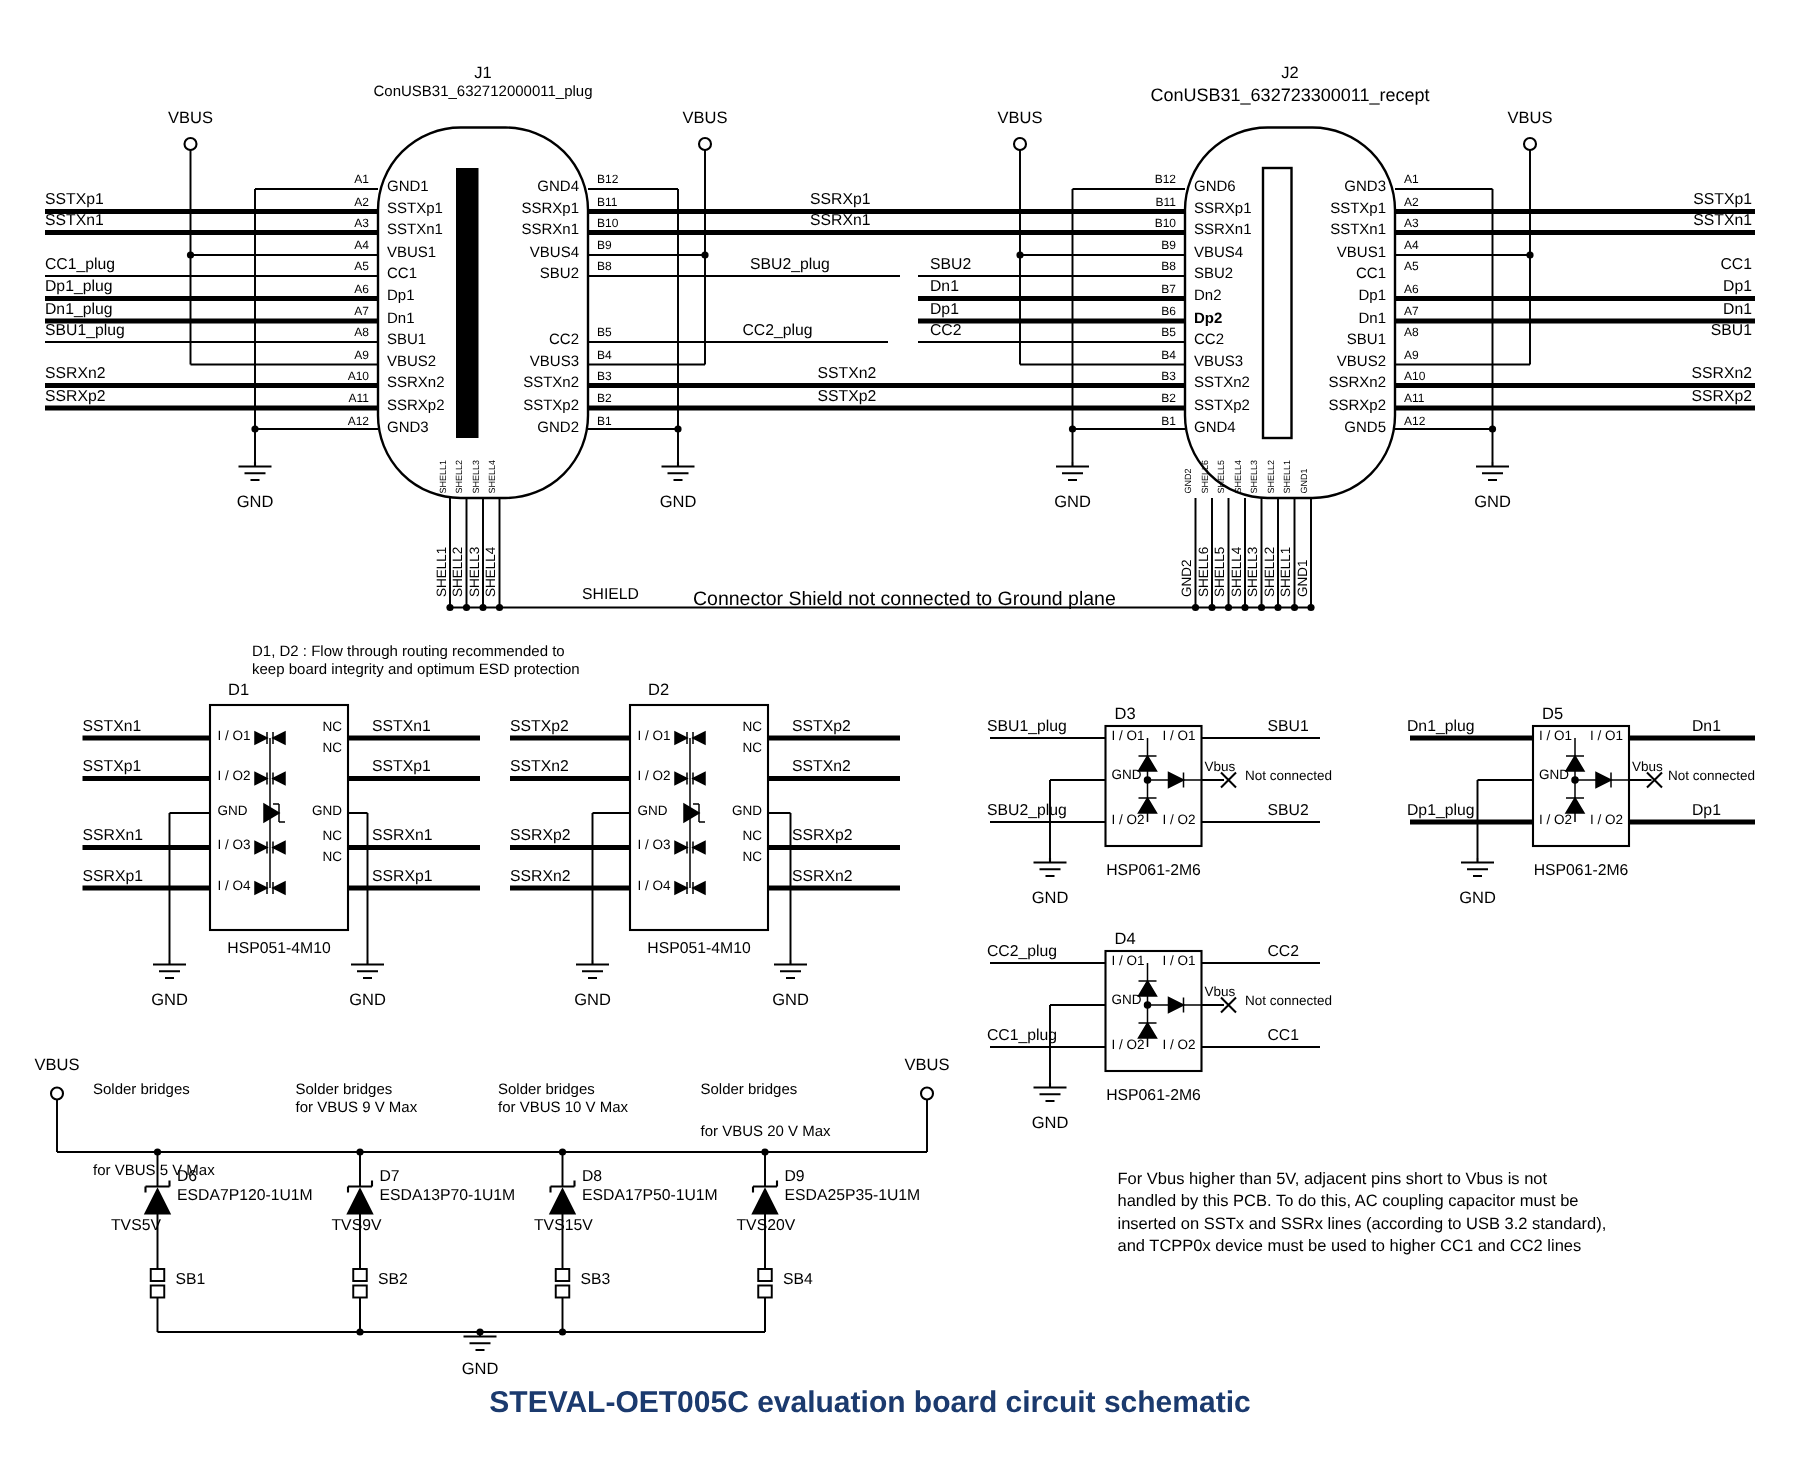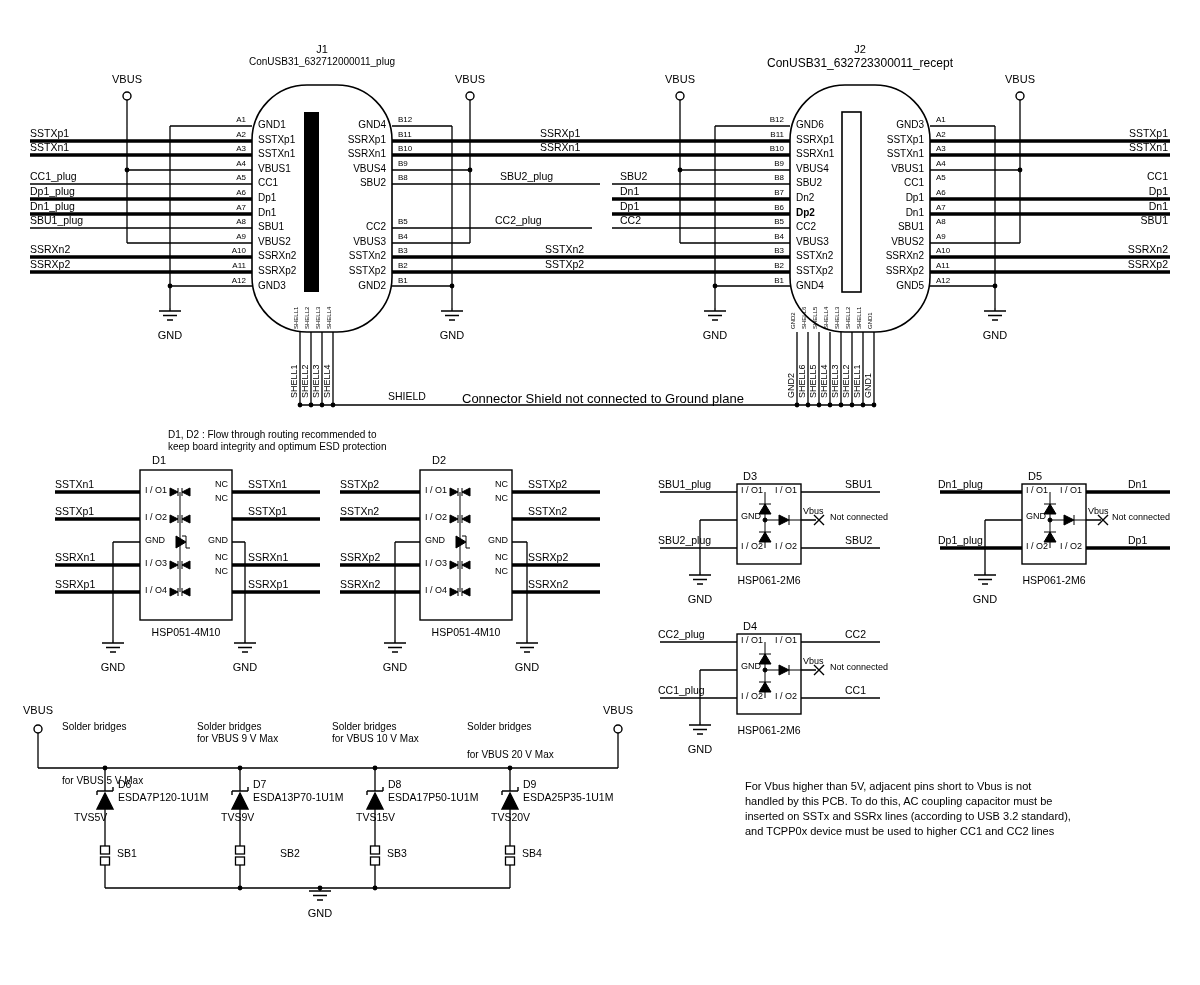--- a/index.html
+++ b/index.html
@@ -441,28 +441,29 @@
       <span class="lbl" style="left: 332px; top: 734px; font-size: 10px;">for VBUS 10 V Max</span>
       <span class="lbl" style="left: 467px; top: 722px; font-size: 10px;">Solder bridges</span>
       <span class="lbl" style="left: 467px; top: 750px; font-size: 10px;">for VBUS 20 V Max</span>
       <span class="lbl" style="left: 118px; top: 779px; font-size: 10.5px;">D6</span>
       <span class="lbl" style="left: 118px; top: 792px; font-size: 10.5px;">ESDA7P120-1U1M</span>
       <span class="lbl" style="left: 74px; top: 812px; font-size: 10.5px;">TVS5V</span>
       <span class="lbl" style="left: 117px; top: 848px; font-size: 10.5px;">SB1</span>
       <span class="lbl" style="left: 253px; top: 779px; font-size: 10.5px;">D7</span>
       <span class="lbl" style="left: 253px; top: 792px; font-size: 10.5px;">ESDA13P70-1U1M</span>
       <span class="lbl" style="left: 221px; top: 812px; font-size: 10.5px;">TVS9V</span>
-      <span class="lbl" style="left: 252px; top: 848px; font-size: 10.5px; margin-left: 28px;">SB2</span>
+      <span class="lbl" style="left: 252px; top: 848px; font-size: 10.5px;">SB2</span>
       <span class="lbl" style="left: 388px; top: 779px; font-size: 10.5px;">D8</span>
       <span class="lbl" style="left: 388px; top: 792px; font-size: 10.5px;">ESDA17P50-1U1M</span>
       <span class="lbl" style="left: 356px; top: 812px; font-size: 10.5px;">TVS15V</span>
       <span class="lbl" style="left: 387px; top: 848px; font-size: 10.5px;">SB3</span>
       <span class="lbl" style="left: 523px; top: 779px; font-size: 10.5px;">D9</span>
       <span class="lbl" style="left: 523px; top: 792px; font-size: 10.5px;">ESDA25P35-1U1M</span>
       <span class="lbl" style="left: 491px; top: 812px; font-size: 10.5px;">TVS20V</span>
       <span class="lbl" style="left: 522px; top: 848px; font-size: 10.5px;">SB4</span>
       <span class="lbl" style="left: 745px; top: 781px; font-size: 11px;">For Vbus higher than 5V, adjacent pins short to Vbus is not</span>
       <span class="lbl" style="left: 745px; top: 796px; font-size: 11px;">handled by this PCB. To do this, AC coupling capacitor must be</span>
       <span class="lbl" style="left: 745px; top: 811px; font-size: 11px;">inserted on SSTx and SSRx lines (according to USB 3.2 standard),</span>
       <span class="lbl" style="left: 745px; top: 826px; font-size: 11px;">and TCPP0x device must be used to higher CC1 and CC2 lines</span>
     </div>
 
+  <div class="title" style="color: rgb(27, 58, 110);">STEVAL-OET005C evaluation board circuit schematic</div>
 </div>
 
 </body></html>

